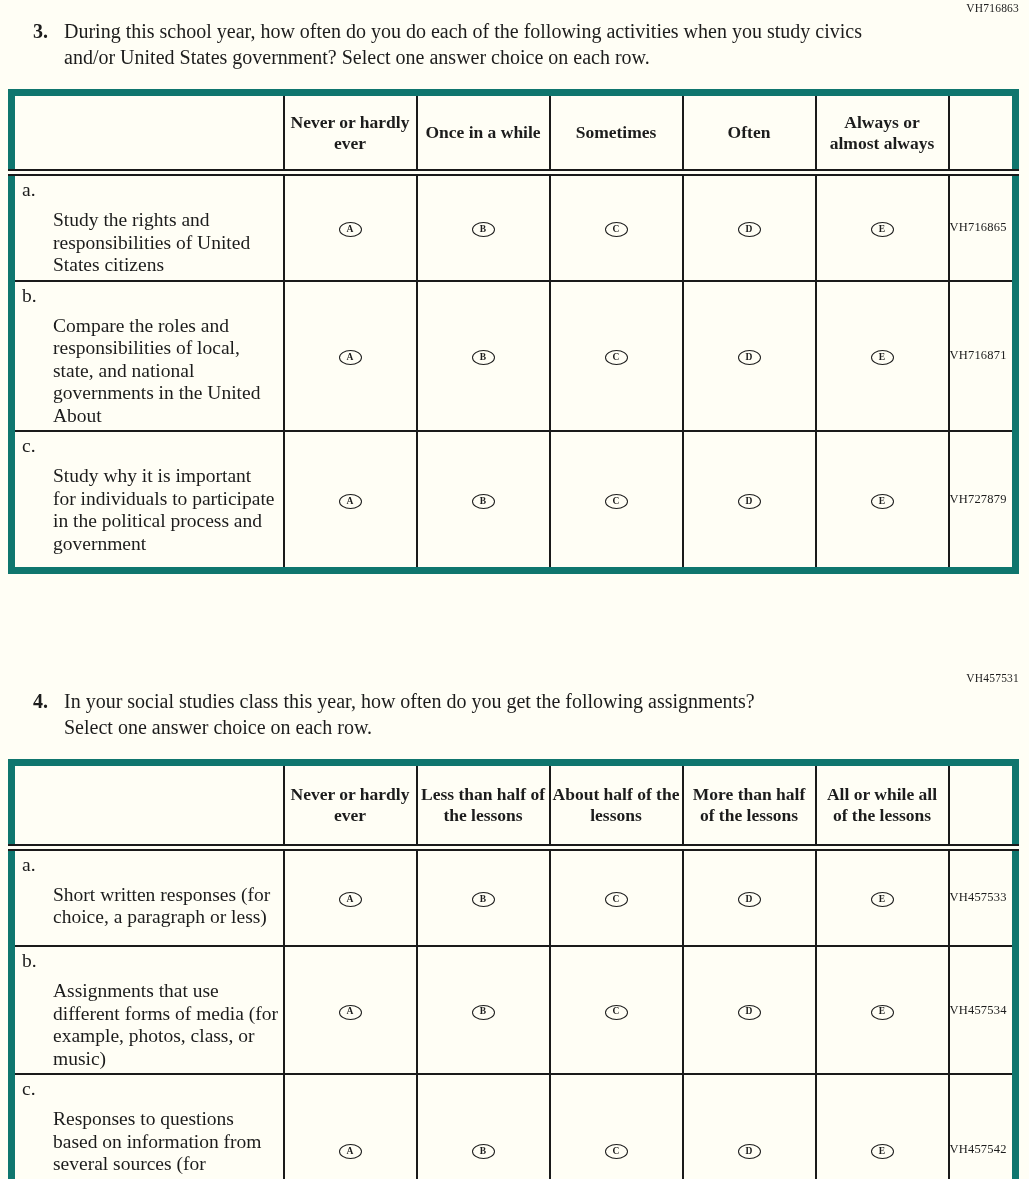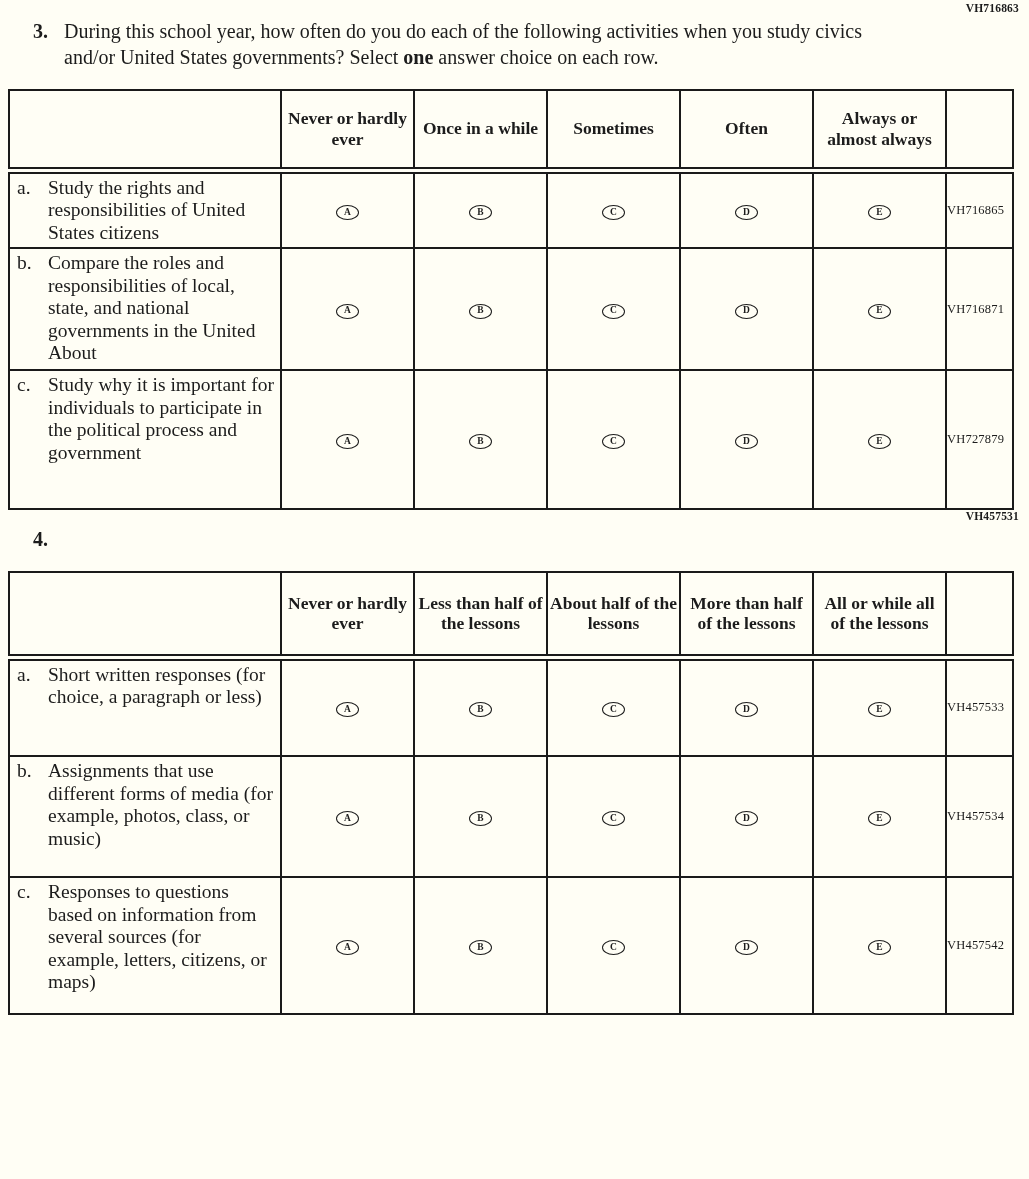--- a/index.html
+++ b/index.html
@@ -10,48 +10,47 @@
     font-family: "Liberation Serif", "DejaVu Serif", serif;
     width: 1029px;
     height: 1179px;
     overflow: hidden;
   }
   .form-code {
     text-align: right;
     font-size: 11.5px;
     padding-right: 10px;
     letter-spacing: 0.2px;
-    font-weight: bold;
   }
   .form-code.top { padding-top: 2px; }
-  .form-code.mid { }
+  .form-code.mid { margin-top: 98px; }
   .question {
     display: flex;
     margin-left: 33px;
     margin-top: 4px;
     font-size: 20px;
     line-height: 1.3;
   }
   .qnum {
     font-weight: bold;
     width: 31px;
     flex: none;
   }
   .qtext { }
   .qtext.q3 { max-width: 828px; }
   .qtext.q4 { max-width: 705px; }
-  .qbold { font-weight: bold; }
+  .qbold { font-weight: normal; }
 
   table.qtable {
     border-collapse: collapse;
     table-layout: fixed;
     width: 1005px;
     margin-left: 8px;
     margin-top: 19px;
-    border: 2px solid #0f766e;
+    border: 7px solid #0f766e;
   }
   table.qtable col.c-label  { width: 272px; }
   table.qtable col.c-ans    { width: 133px; }
   table.qtable col.c-code   { width: 67px; }
   table.qtable th, table.qtable td {
     border: 2px solid #1a1a1a;
   }
   table.qtable thead th {
     border-bottom: 7px double #1a1a1a;
     font-size: 17.5px;
@@ -60,21 +59,21 @@
     vertical-align: middle;
     line-height: 1.18;
     padding: 4px 2px;
   }
   table.qtable td.label-cell {
     vertical-align: top;
     padding: 3px 2px 3px 0;
   }
   .rowlabel { display: flex; font-size: 19.5px; line-height: 22.5px; }
   .rowletter { width: 38px; flex: none; padding-left: 7px; }
-  .rowtext { flex: 1; padding-right: 2px; }
+  .rowtext { flex: 1; padding-right: 2px; margin-top: 30px; }
   table.qtable td.bubble-cell {
     vertical-align: middle;
     text-align: center;
   }
   .bubble {
     display: inline-flex;
     align-items: center;
     justify-content: center;
     width: 23px;
     height: 15px;
@@ -100,21 +99,21 @@
   #table2 tr.r1 { height: 121px; }
   #table2 tr.r2 { height: 137px; }
 </style>
 </head>
 <body>
 
 <div class="form-code top">VH716863</div>
 
 <div class="question">
   <span class="qnum">3.</span>
-  <span class="qtext q3"><span>During this school year, how often do you do each of the following activities when you study civics and/or United States governments? Select </span><span class="qbold">one</span><span> answer choice on each row.</span></span>
+  <span class="qtext q3"><span>During this school year, how often do you do each of the following activities when you study civics and/or United States government? Select </span><span class="qbold">one</span><span> answer choice on each row.</span></span>
 </div>
 
 <table class="qtable" id="table1">
   <colgroup>
     <col class="c-label">
       <col class="c-ans">
       <col class="c-ans">
       <col class="c-ans">
       <col class="c-ans">
       <col class="c-ans">
@@ -174,20 +173,21 @@
       <td class="bubble-cell"><span class="bubble">E</span></td>
       <td class="code-cell">VH727879</td>
     </tr>
   </tbody>
 </table>
 
 <div class="form-code mid">VH457531</div>
 
 <div class="question">
   <span class="qnum">4.</span>
+  <span class="qtext q4"><span>In your social studies class this year, how often do you get the following assignments? Select </span><span class="qbold">one</span><span> answer choice on each row.</span></span>
 </div>
 
 <table class="qtable" id="table2">
   <colgroup>
     <col class="c-label">
       <col class="c-ans">
       <col class="c-ans">
       <col class="c-ans">
       <col class="c-ans">
       <col class="c-ans">

